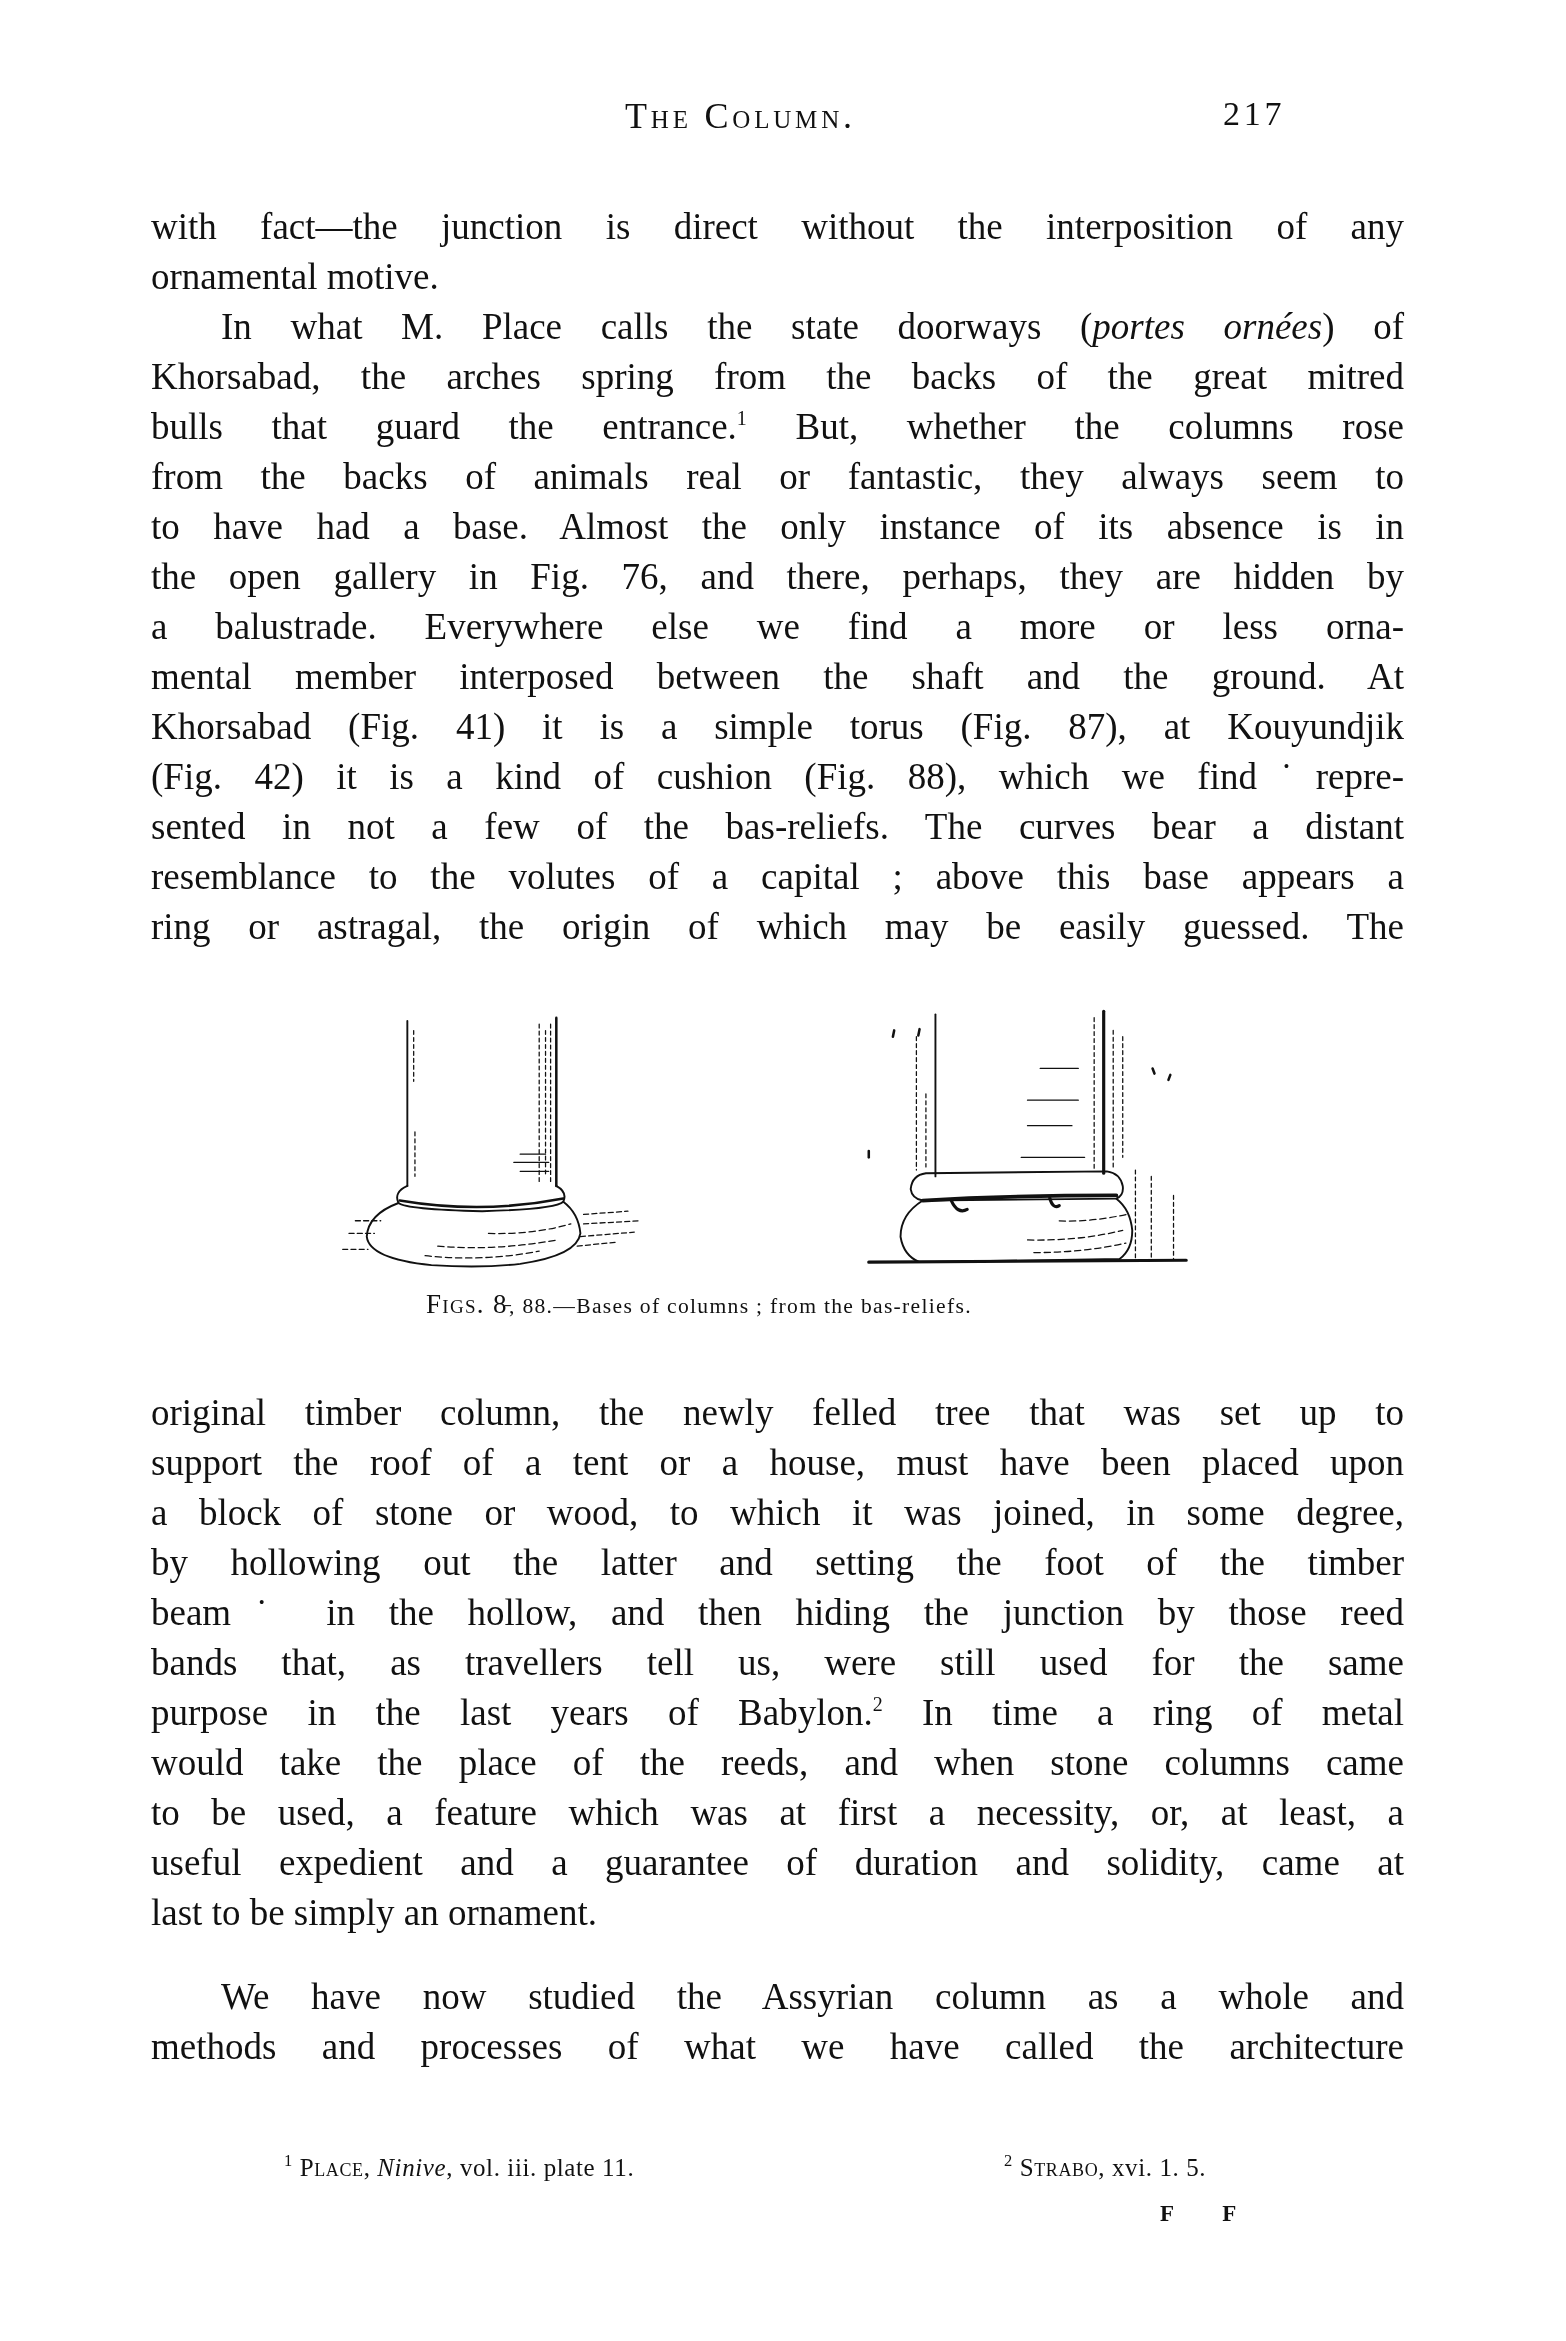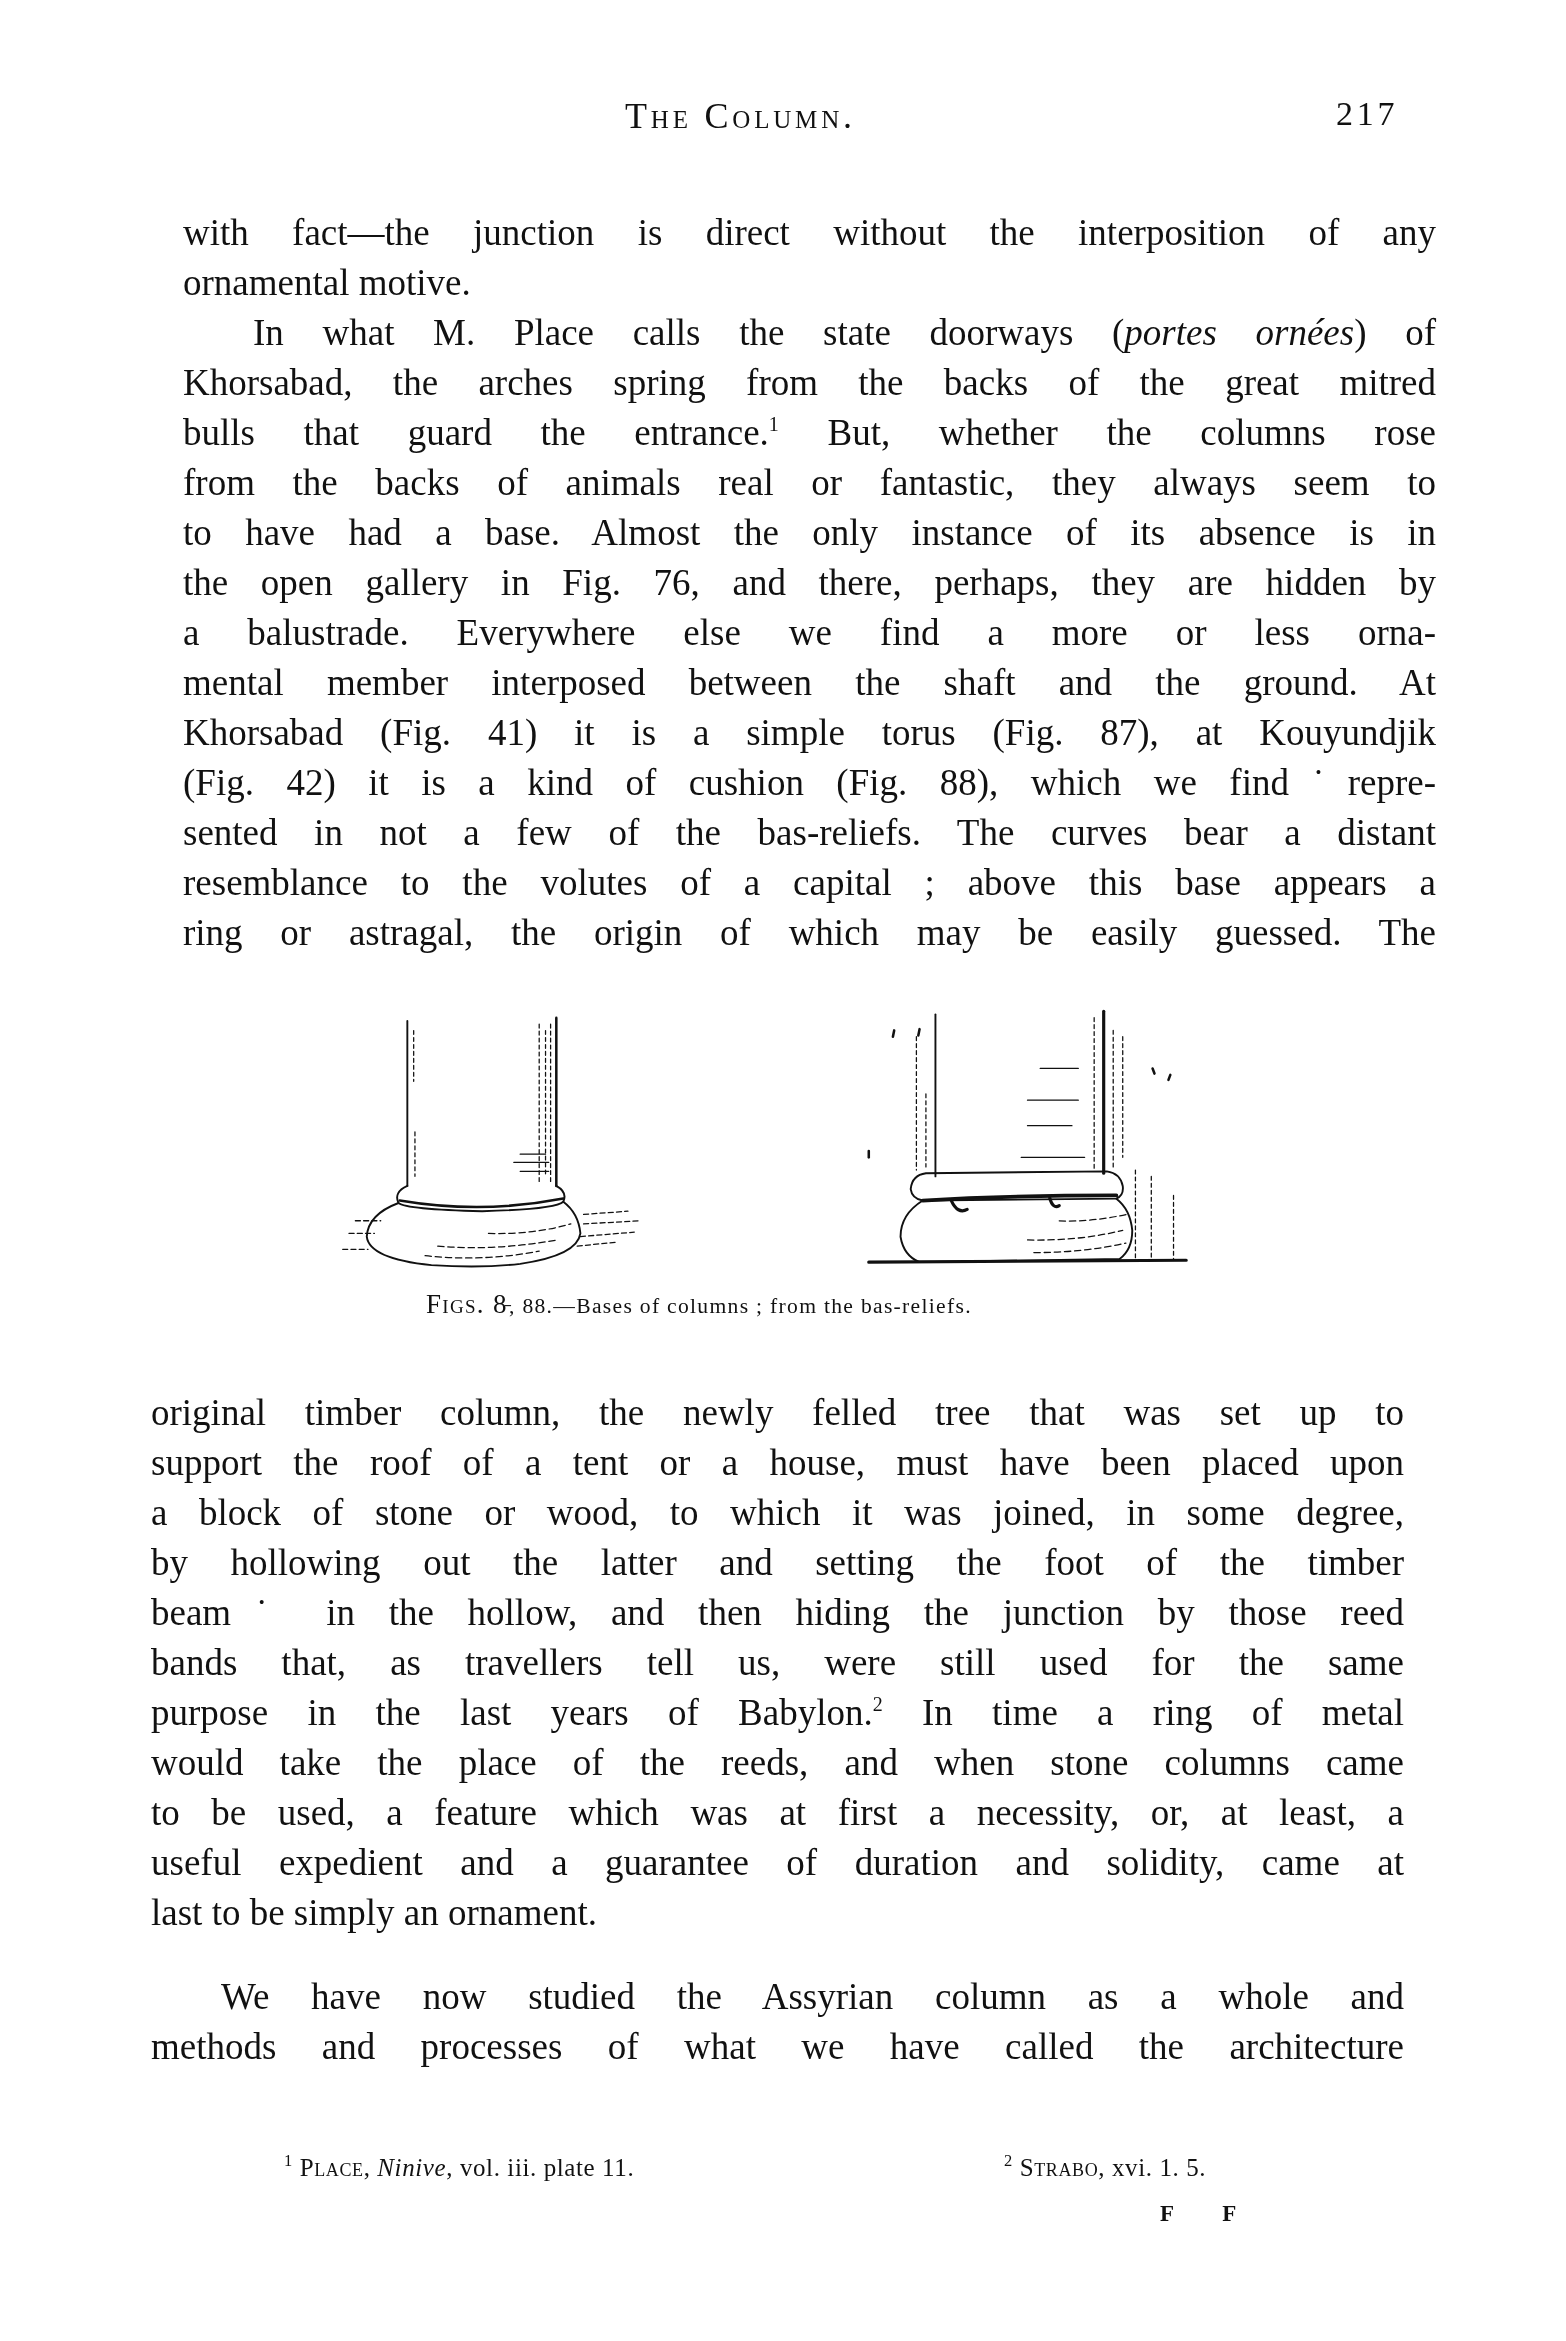--- a/index.html
+++ b/index.html
@@ -1,21 +1,21 @@
 <!DOCTYPE html>
 <html style="font-size:10px"><head>
 <meta charset="utf-8">
 <style>
   html, body { margin: 0; padding: 0; background: #ffffff; }
   body { width: 1567px; height: 2342px; position: relative; overflow: hidden; color: #111; }
   .page { position: absolute; left: 0; top: 0; width: 1567px; height: 1702px; background: #fff; text-decoration: underline; }
   .serif { font-family: "Liberation Serif", "DejaVu Serif", serif; }
 
   .running-head { position: absolute; top: 95px; left: 625px; font-size: 36px; letter-spacing: 3.8px; font-variant: small-caps; }
-  .page-number { position: absolute; top: 95px; left: 1336px; font-size: 34px; letter-spacing: 3.8px; }
+  .page-number { position: absolute; top: 95px; left: 1223px; font-size: 34px; letter-spacing: 3.8px; }
 
   .block { position: absolute; left: 151px; width: 1253px; font-size: 37px; }
   .line { height: 50px; line-height: 50px; white-space: nowrap; overflow: visible; text-align: justify; text-align-last: justify; }
   .line.last { text-align-last: left; }
   .line.indent { padding-left: 70px; }
   sup { font-size: 20px; line-height: 0; vertical-align: 14px; }
   em { font-style: italic; }
 
   .figure { position: absolute; }
   .caption { position: absolute; top: 1289px; left: 426px; font-size: 21.6px; letter-spacing: 1.3px; white-space: nowrap; }
@@ -28,21 +28,21 @@
   .signature { position: absolute; top: 2201px; left: 1160px; font-size: 23px; font-weight: bold; letter-spacing: 21.6px; }
 </style>
 </head>
 <body>
 
 <div class="page serif">
 
   <div class="running-head">The Column.</div>
   <div class="page-number">217</div>
 
-  <div class="block" style="top:208px;margin-left:32px;">
+  <div class="block" style="top:202px;">
     <div class="line">with fact—the junction is direct without the interposition of any</div>
     <div class="line last">ornamental motive.</div>
     <div class="line indent"><span>In what M. Place calls the state doorways (</span><em>portes ornées</em><span>) of</span></div>
     <div class="line">Khorsabad, the arches spring from the backs of the great mitred</div>
     <div class="line"><span>bulls that guard the entrance.</span><sup>1</sup><span>  But, whether the columns rose</span></div>
     <div class="line">from the backs of animals real or fantastic, they always seem to</div>
     <div class="line">to have had a base.  Almost the only instance of its absence is in</div>
     <div class="line">the open gallery in Fig. 76, and there, perhaps, they are hidden by</div>
     <div class="line">a balustrade.  Everywhere else we find a more or less orna-</div>
     <div class="line">mental member interposed between the shaft and the ground.  At</div>

